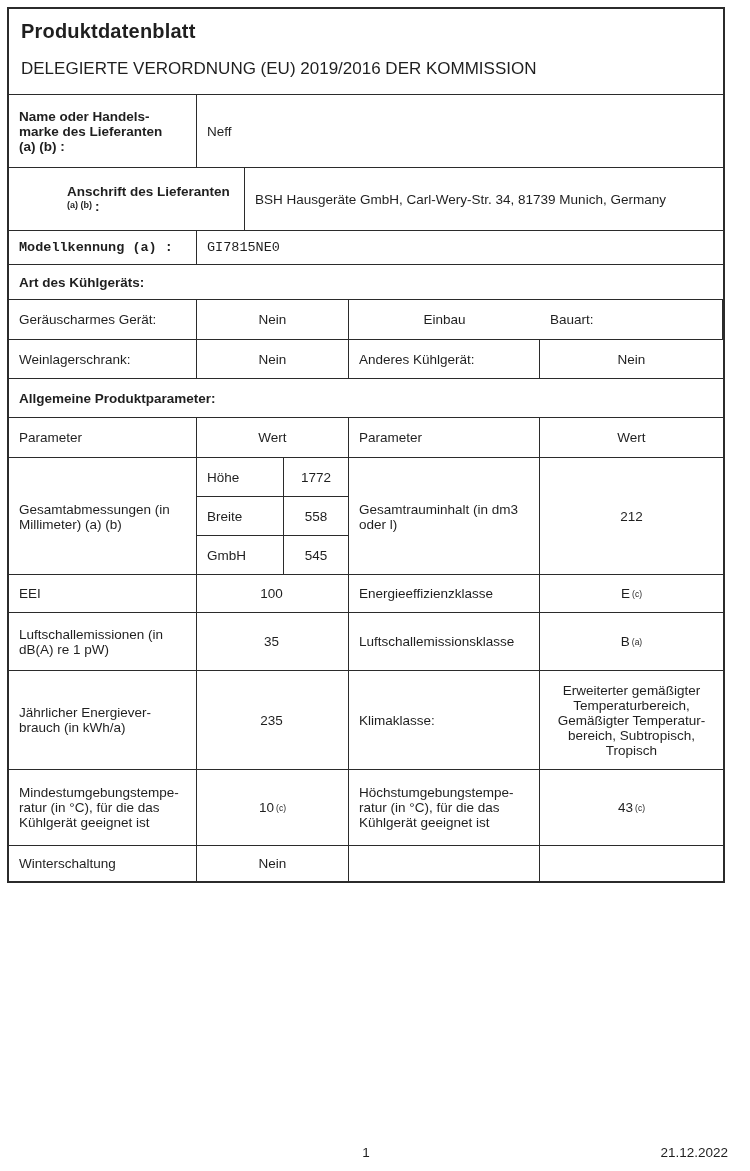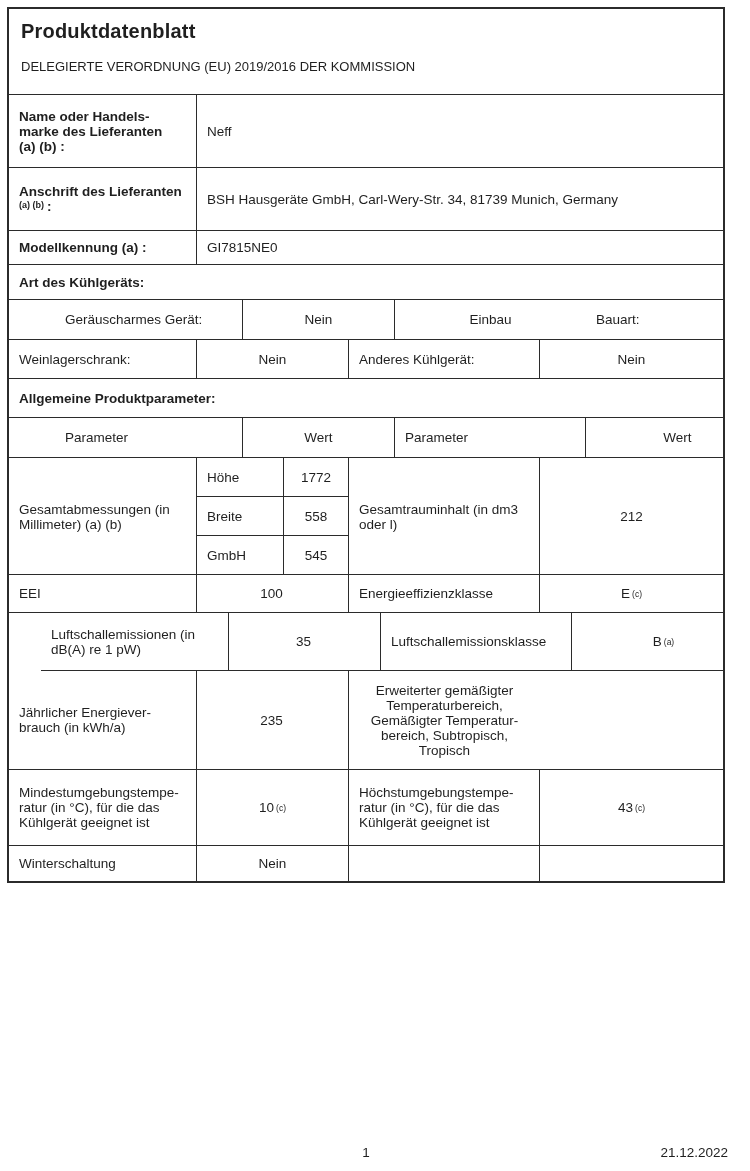--- a/index.html
+++ b/index.html
@@ -19,24 +19,24 @@
   .cols-4 { grid-template-columns: 188px 152px 191px 183px; }
   .cols-dims { grid-template-columns: 188px 87px 65px 191px 183px; grid-template-rows: 39px 39px 39px; }
   .cell { display: flex; align-items: center; padding: 6px 8px 6px 10px; }
   .cell.br { border-right: 1.5px solid #2b2b2b; }
   .cell.bb { border-bottom: 1.5px solid #2b2b2b; }
   .cell.center { justify-content: center; text-align: center; padding-left: 4px; padding-right: 4px; }
   .bold { font-weight: bold; }
   .preline { white-space: pre-line; }
   .title-cell { display: block; padding: 11px 20px 8px 12px; height: 85px; }
   .doc-title { font-size: 20px; font-weight: bold; letter-spacing: 0.2px; }
-  .doc-subtitle { margin-top: 16px; font-size: 13px; } .h-73 { height: 73px; } .h-63 { height: 63px; }
-  .h-34 { height: 34px; } .h-35 { height: 35px; } .h-40 { height: 40px; padding-left: 46px; }
+  .doc-subtitle { margin-top: 16px; font-size: 17px; } .h-73 { height: 73px; } .h-63 { height: 63px; padding-left: 48px; }
+  .h-34 { height: 34px; font-family: Liberation Mono, monospace; } .h-35 { height: 35px; } .h-40 { height: 40px; }
   .h-39 { height: 39px; } .h-117 { height: 117px; } .h-38 { height: 38px; }
-  .h-58 { height: 58px; margin-left: 32px; } .h-99 { height: 99px; } .h-76 { height: 76px; }
+  .h-58 { height: 58px; } .h-99 { height: 99px; } .h-76 { height: 76px; }
   .sup { font-size: 8.5px; vertical-align: 4px; margin-left: 2px; line-height: 0; }
   .addr-sup { font-size: 9px; font-weight: bold; vertical-align: 3px; }
   .addr-colon { font-weight: bold; margin-left: 3px; }
   .span-rows { grid-row: 1 / 4; }
   .footer {
     position: absolute; left: 7px; width: 718px; bottom: 9px; height: 17px;
   }
   .footer .page-num {
     position: absolute; left: 50%; transform: translateX(-50%);
   }
@@ -148,20 +148,21 @@
       </div>
   </div>
 
   <div class="trow cols-4 h-99">
     <div class="cell br preline">Jährlicher Energiever-
 brauch (in kWh/a)</div>
     <div class="cell br center">
         <span>235</span>
         <span class="sup"></span>
       </div>
+    <div class="cell br preline">Klimaklasse:</div>
     <div class="cell center preline">Erweiterter gemäßigter
 Temperaturbereich,
 Gemäßigter Temperatur-
 bereich, Subtropisch,
 Tropisch</div>
   </div>
 
   <div class="trow cols-4 h-76">
     <div class="cell br preline">Mindestumgebungstempe-
 ratur (in °C), für die das

